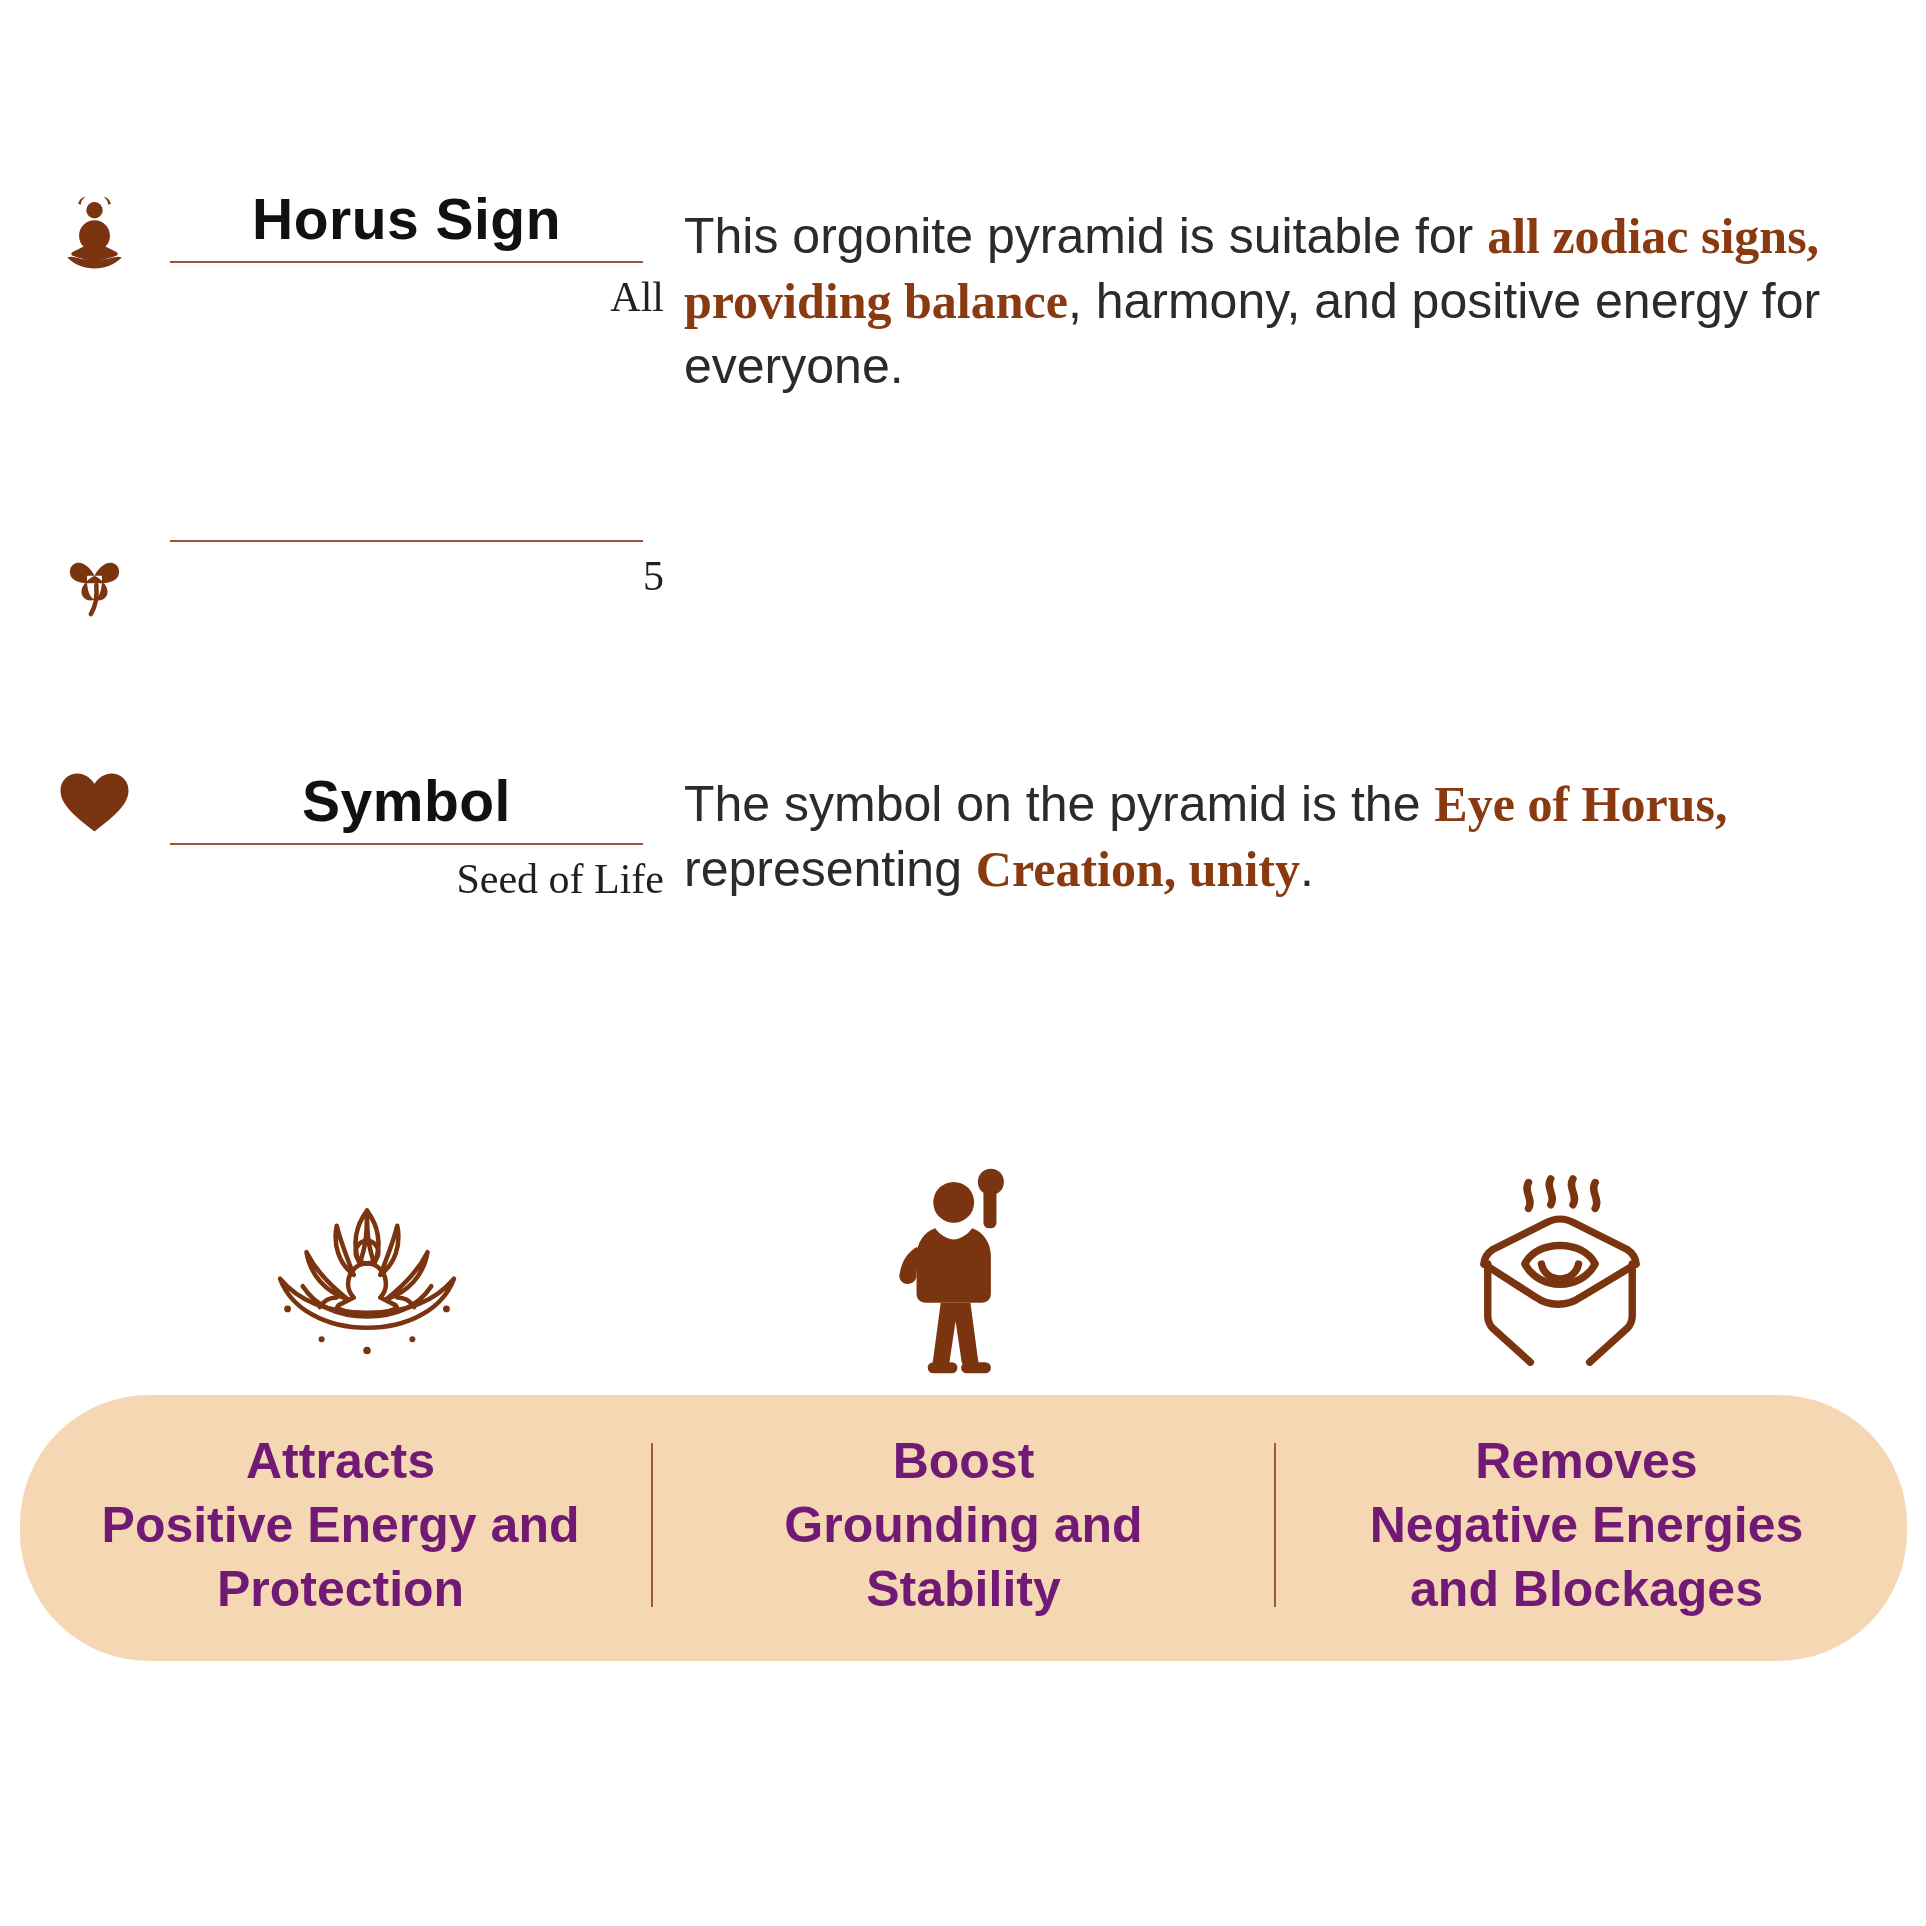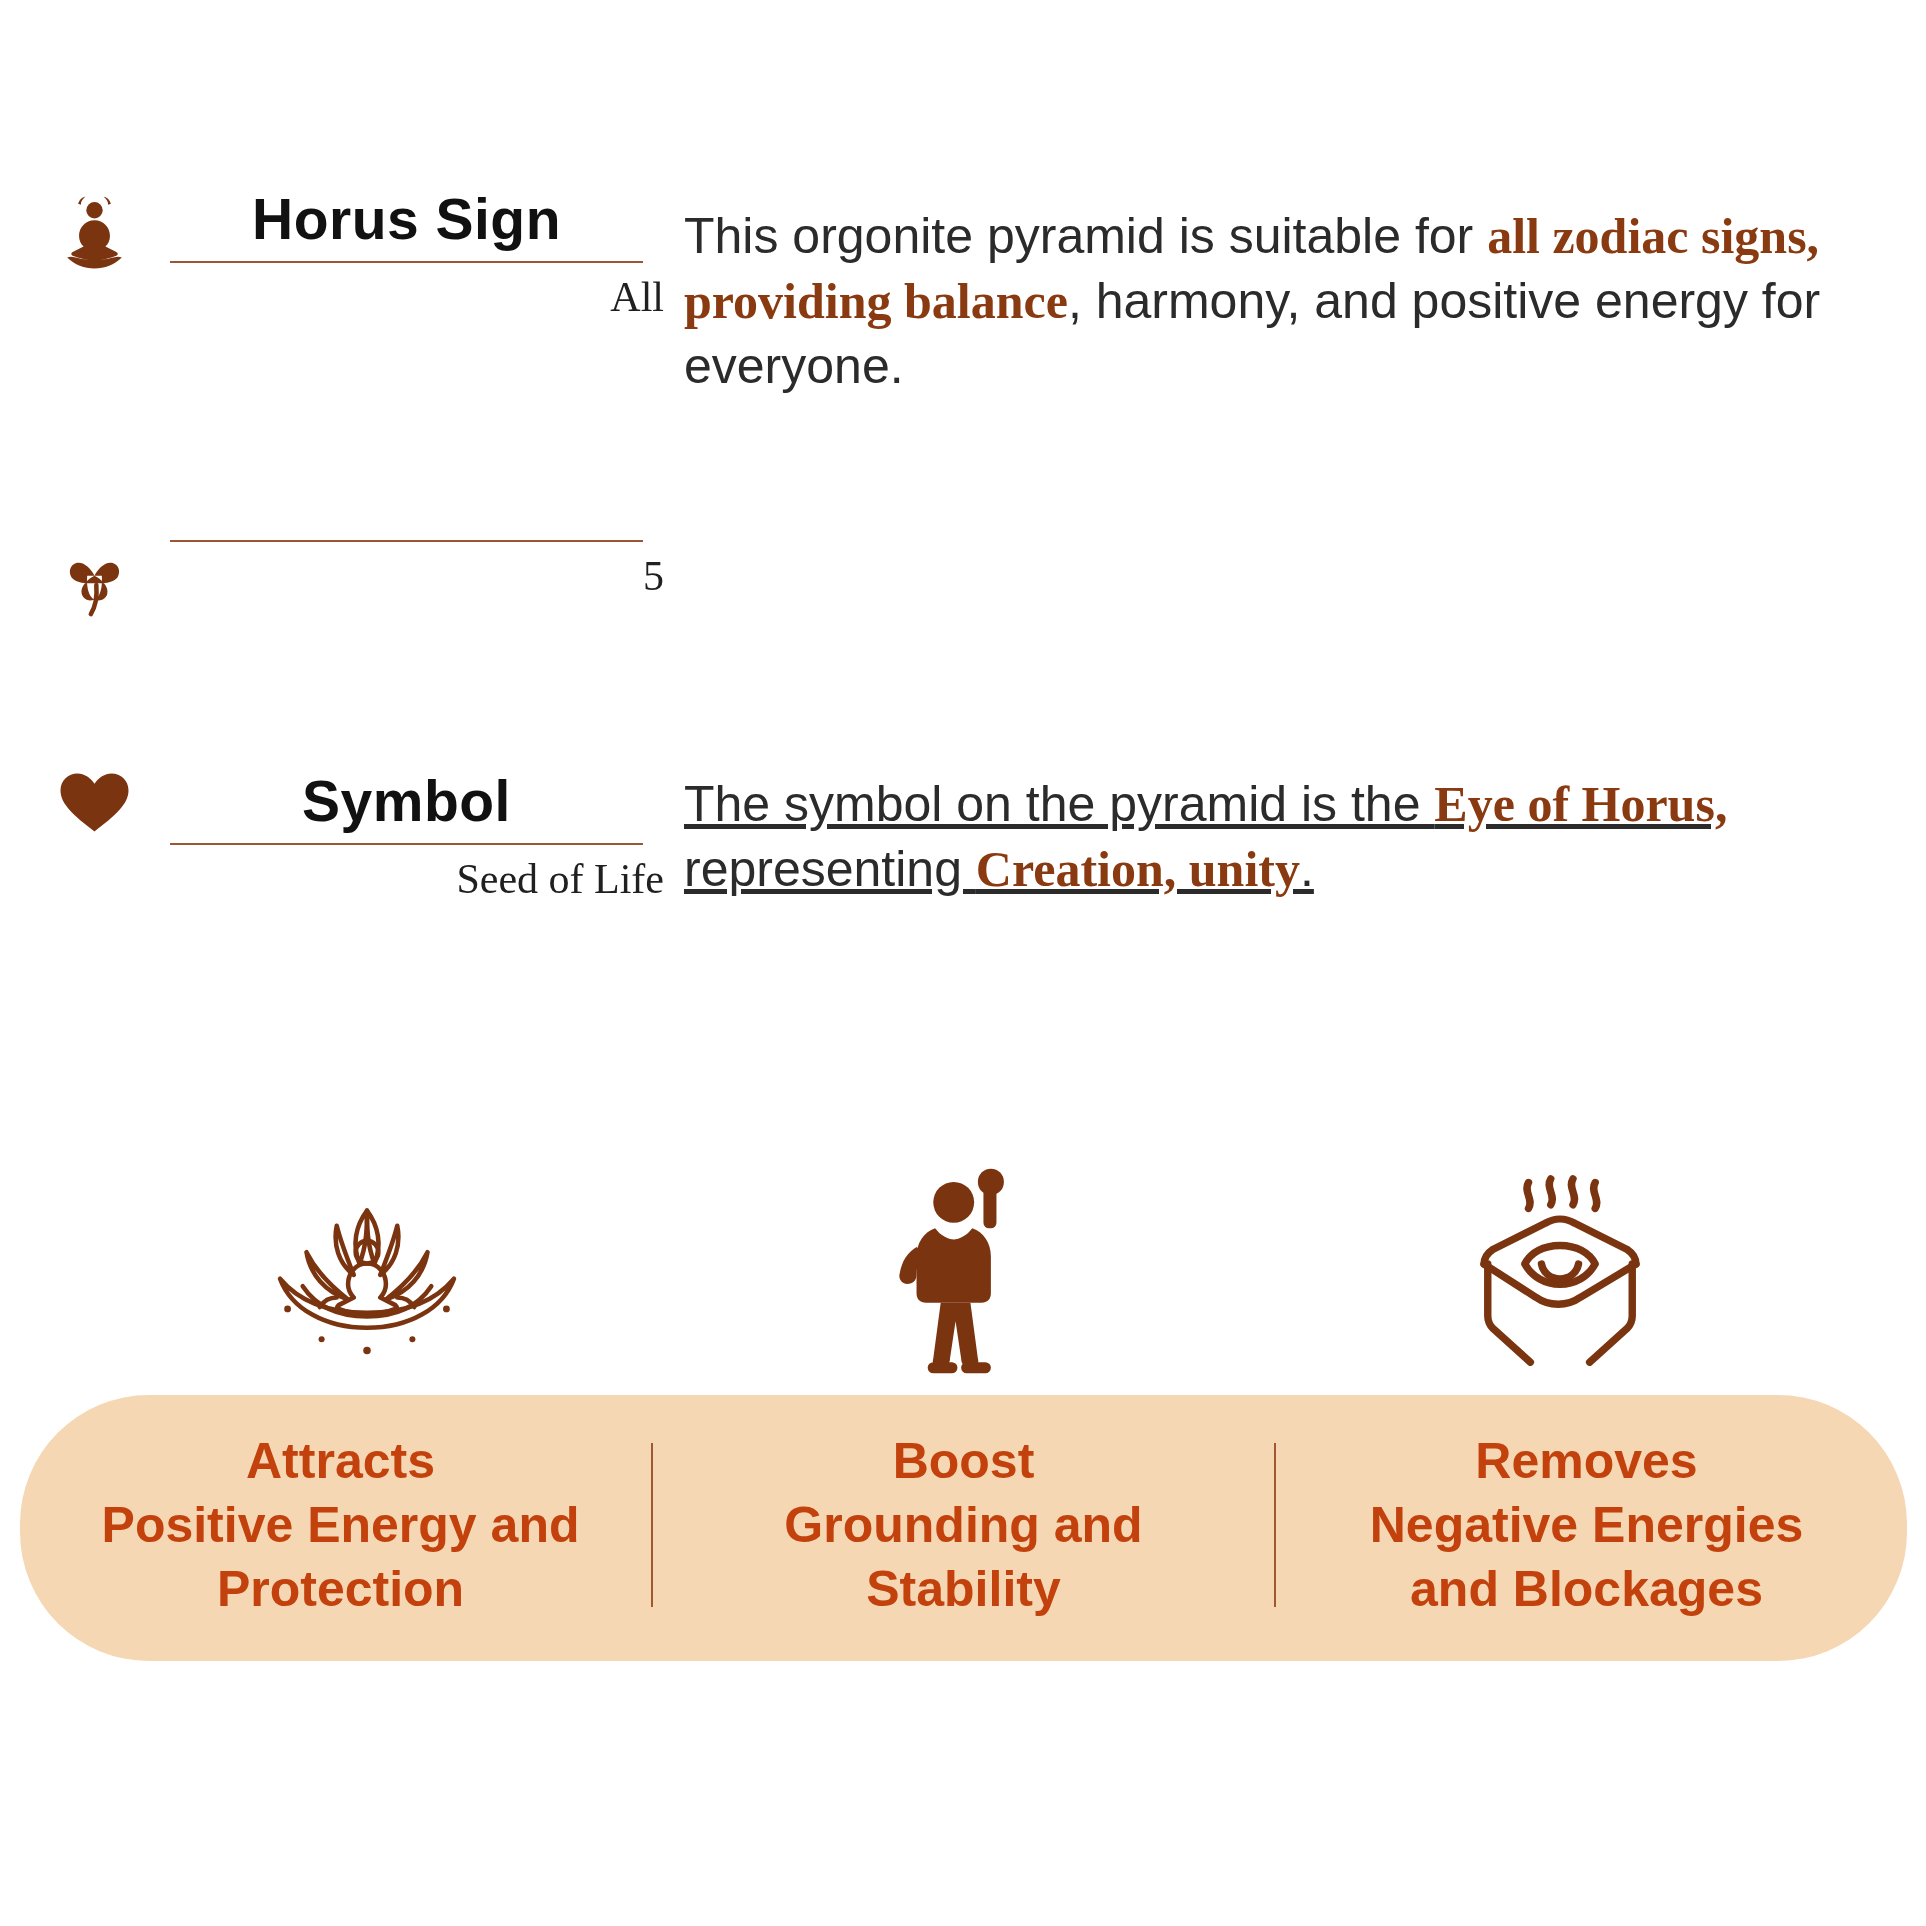--- a/index.html
+++ b/index.html
@@ -79,21 +79,21 @@
     color: #2b2b2b;
     padding-left: 10px;
     padding-top: 2px;
   }
   .hl {
     color: #8a3a10;
     font-weight: bold;
     font-family: "Liberation Serif", serif;
   }
   .row-zodiac .attr-desc { padding-top: 0; margin-top: 16px; }
-  .row-symbol .attr-desc { padding-top: 16px; text-decoration: underline; }
+  .row-symbol .attr-desc { padding-top: 16px; }
   .row-symbol .attr-labelwrap { padding-top: 14px; }
   .row-lucky .attr-desc { padding-top: 4px; }
 
   
   .benefits {
     position: absolute;
     left: 0;
     right: 0;
     top: 1129px;
   }
@@ -117,21 +117,21 @@
     display: flex;
     align-items: stretch;
     padding: 34px 10px 40px 10px;
   }
   .benefit-cell {
     flex: 1;
     text-align: center;
     font-size: 50px;
     font-weight: bold;
     line-height: 1.28;
-    color: #c2410c;
+    color: #701a75;
     padding: 0 22px;
     display: flex;
     align-items: center;
     justify-content: center;
   }
   .benefit-divider {
     width: 2px;
     background: #8a3a10;
     opacity: .8;
     margin: 14px 0;

